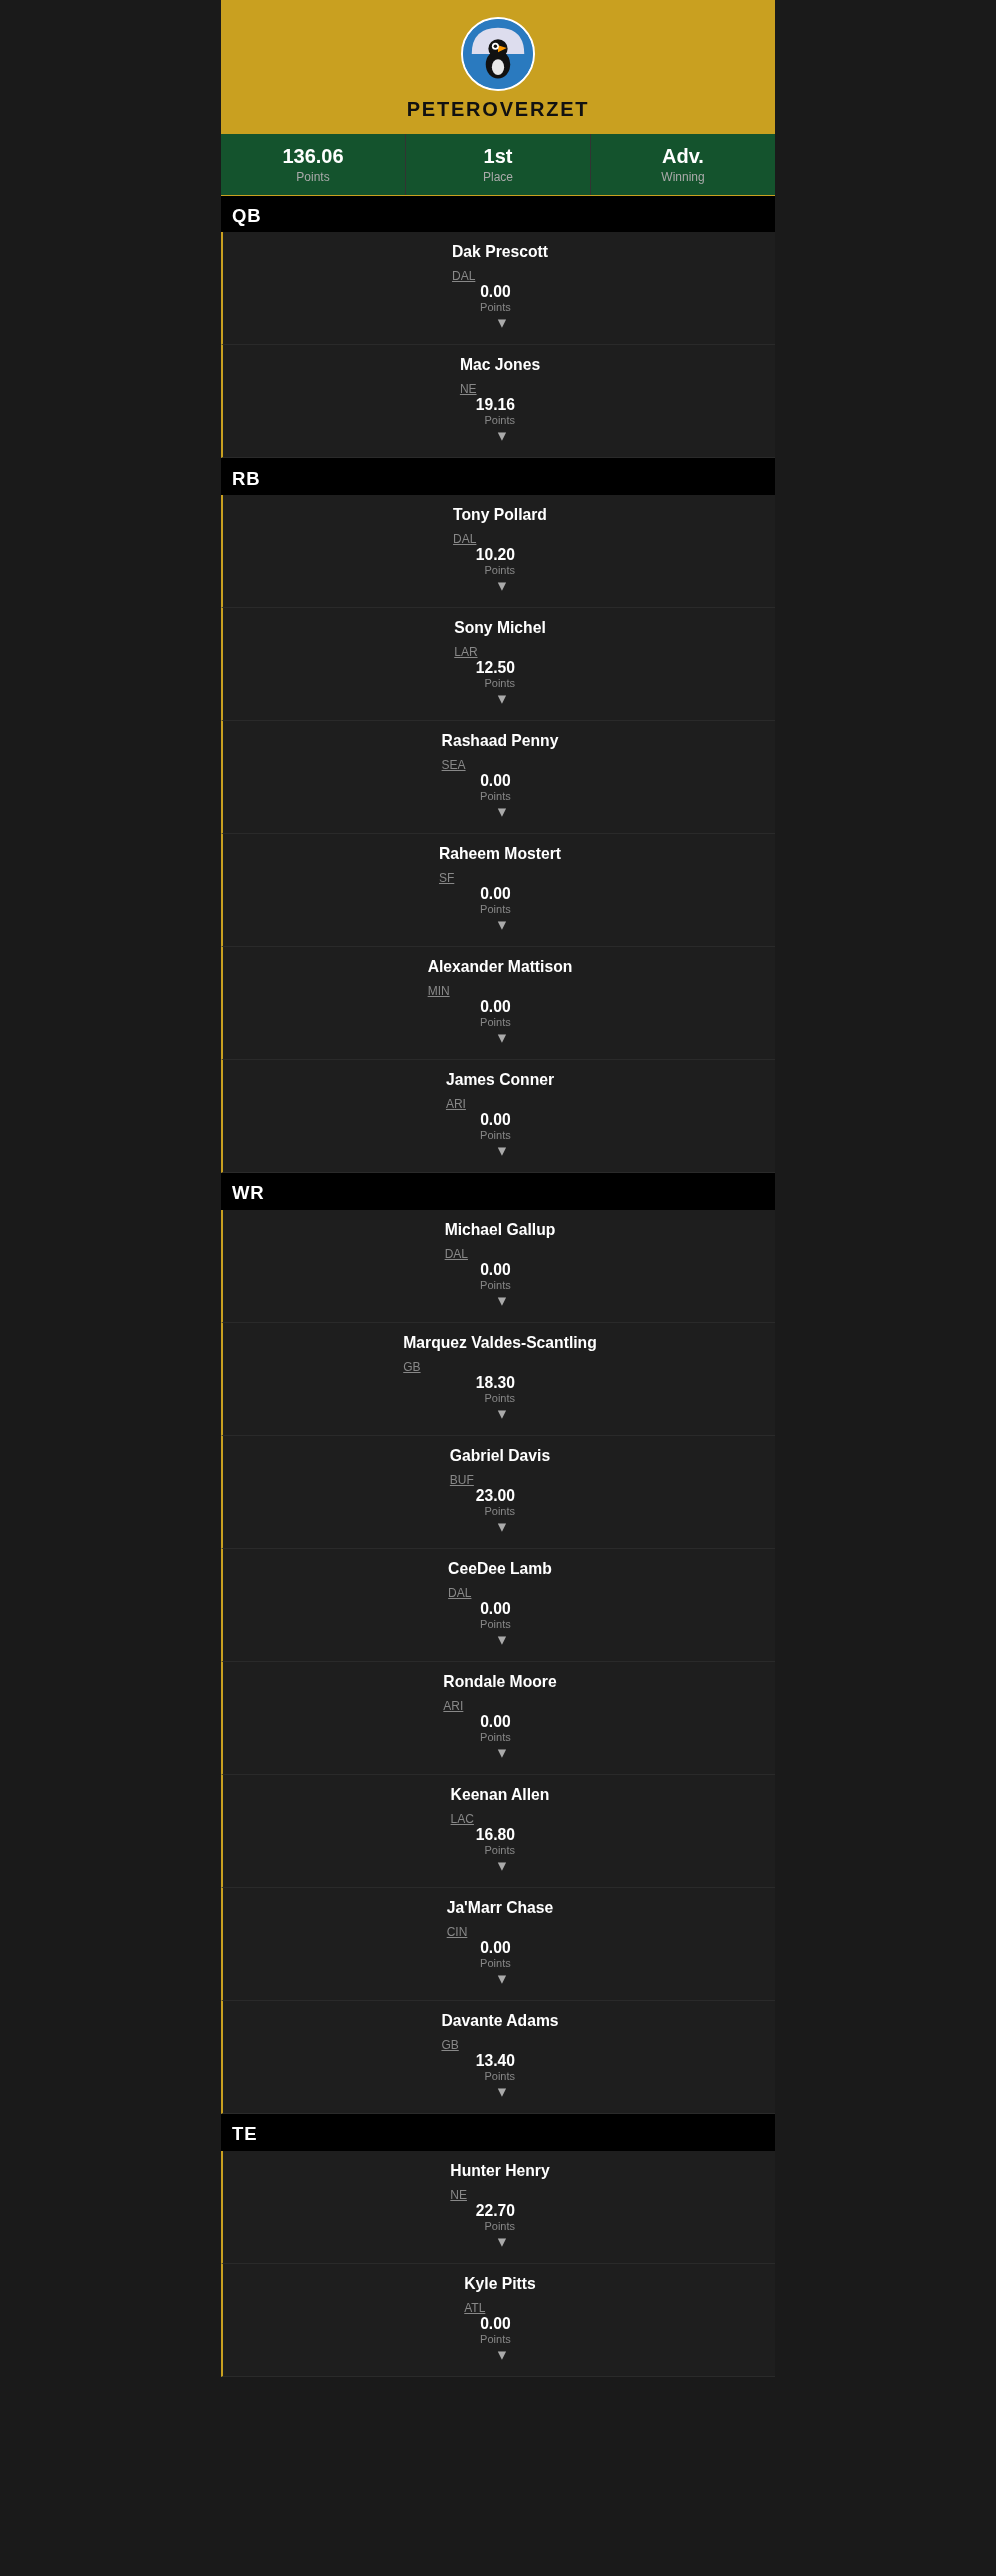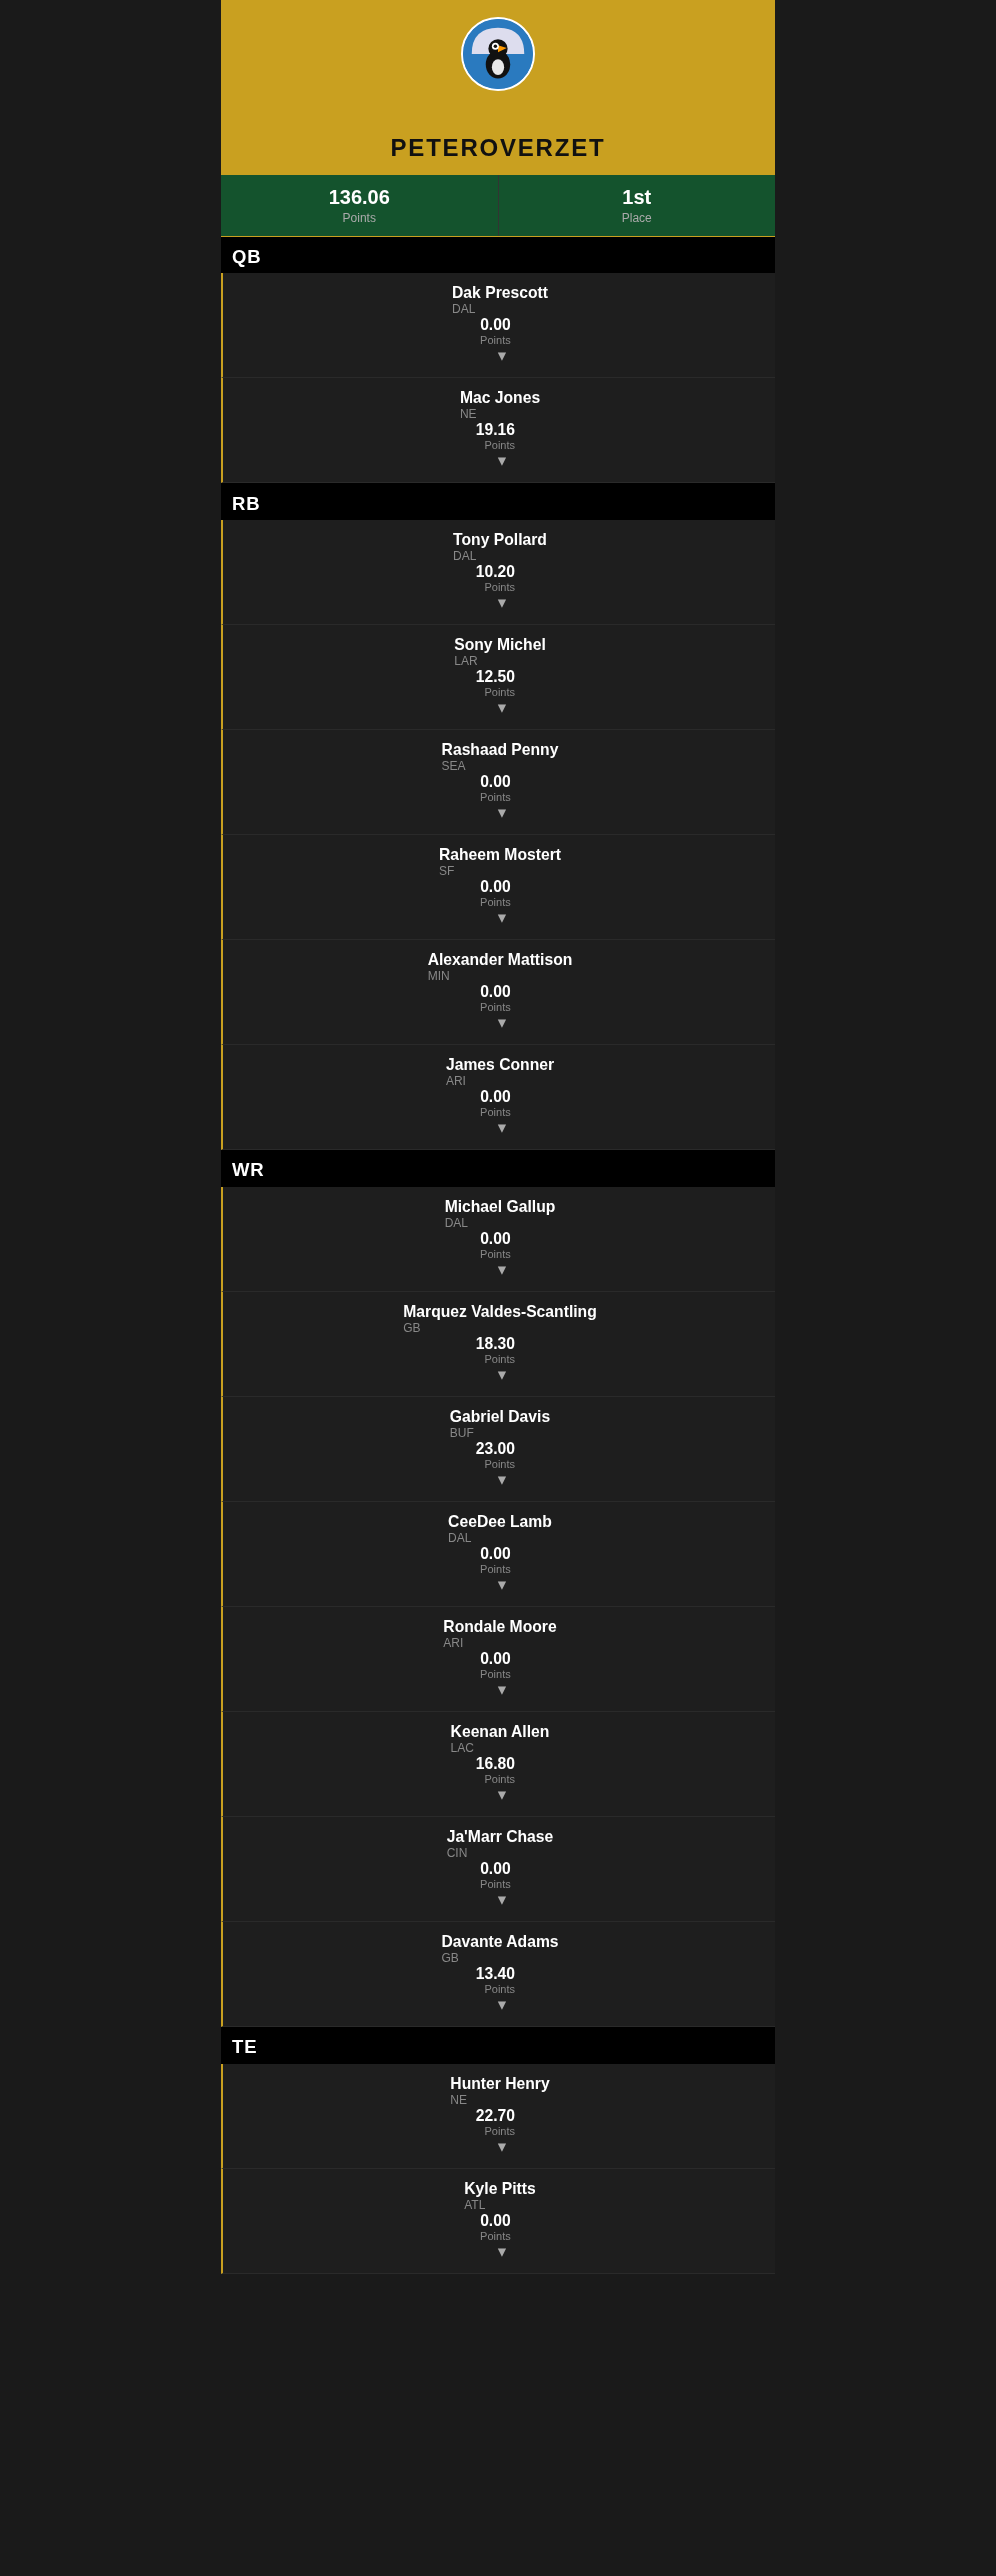--- a/index.html
+++ b/index.html
@@ -30,26 +30,25 @@
       align-items: center;
       justify-content: center;
       margin-bottom: 7.4px;
       position: relative;
     }
     .avatar-circle svg {
       width: 74px;
       height: 74px;
     }
     .team-name {
-      font-size: 24px;
+      font-size: 20px;
       font-weight: 800;
       letter-spacing: 1.8px;
       color: #111;
       text-transform: uppercase;
-      margin-top: 36px;
     }
 
     
     .stats-bar {
       background: #14532d;
       display: flex;
       border-bottom: 1.8px solid #c9a020;
     }
     .stat-cell {
       flex: 1;
@@ -99,21 +98,22 @@
     .player-name {
       font-size: 15.7px;
       font-weight: 600;
       color: #fff;
       display: block;
     }
     .player-team {
       font-size: 12px;
       color: #888;
       display: block;
-      margin-top: 0;
+      margin-top: 8px;
+      text-decoration: underline;
     }
     .player-points-block {
       text-align: right;
       margin-right: 9.2px;
     }
     .player-points-value {
       font-size: 15.7px;
       font-weight: 700;
       color: #fff;
       display: block;
@@ -157,20 +157,24 @@
 
 <div class="stats-bar">
   <div class="stat-cell">
     <span class="stat-value">136.06</span>
     <span class="stat-label">Points</span>
   </div>
   <div class="stat-cell">
     <span class="stat-value">1st</span>
     <span class="stat-label">Place</span>
   </div>
+  <div class="stat-cell">
+    <span class="stat-value">Adv.</span>
+    <span class="stat-label">Winning</span>
+  </div>
 </div>
 
 <div id="roster-container">
     <div class="position-header">QB</div>
     <div class="player-row">
       <div class="player-info">
         <span class="player-name">Dak Prescott</span>
         <span class="player-team">DAL</span>
       </div>
       <div class="player-points-block">

